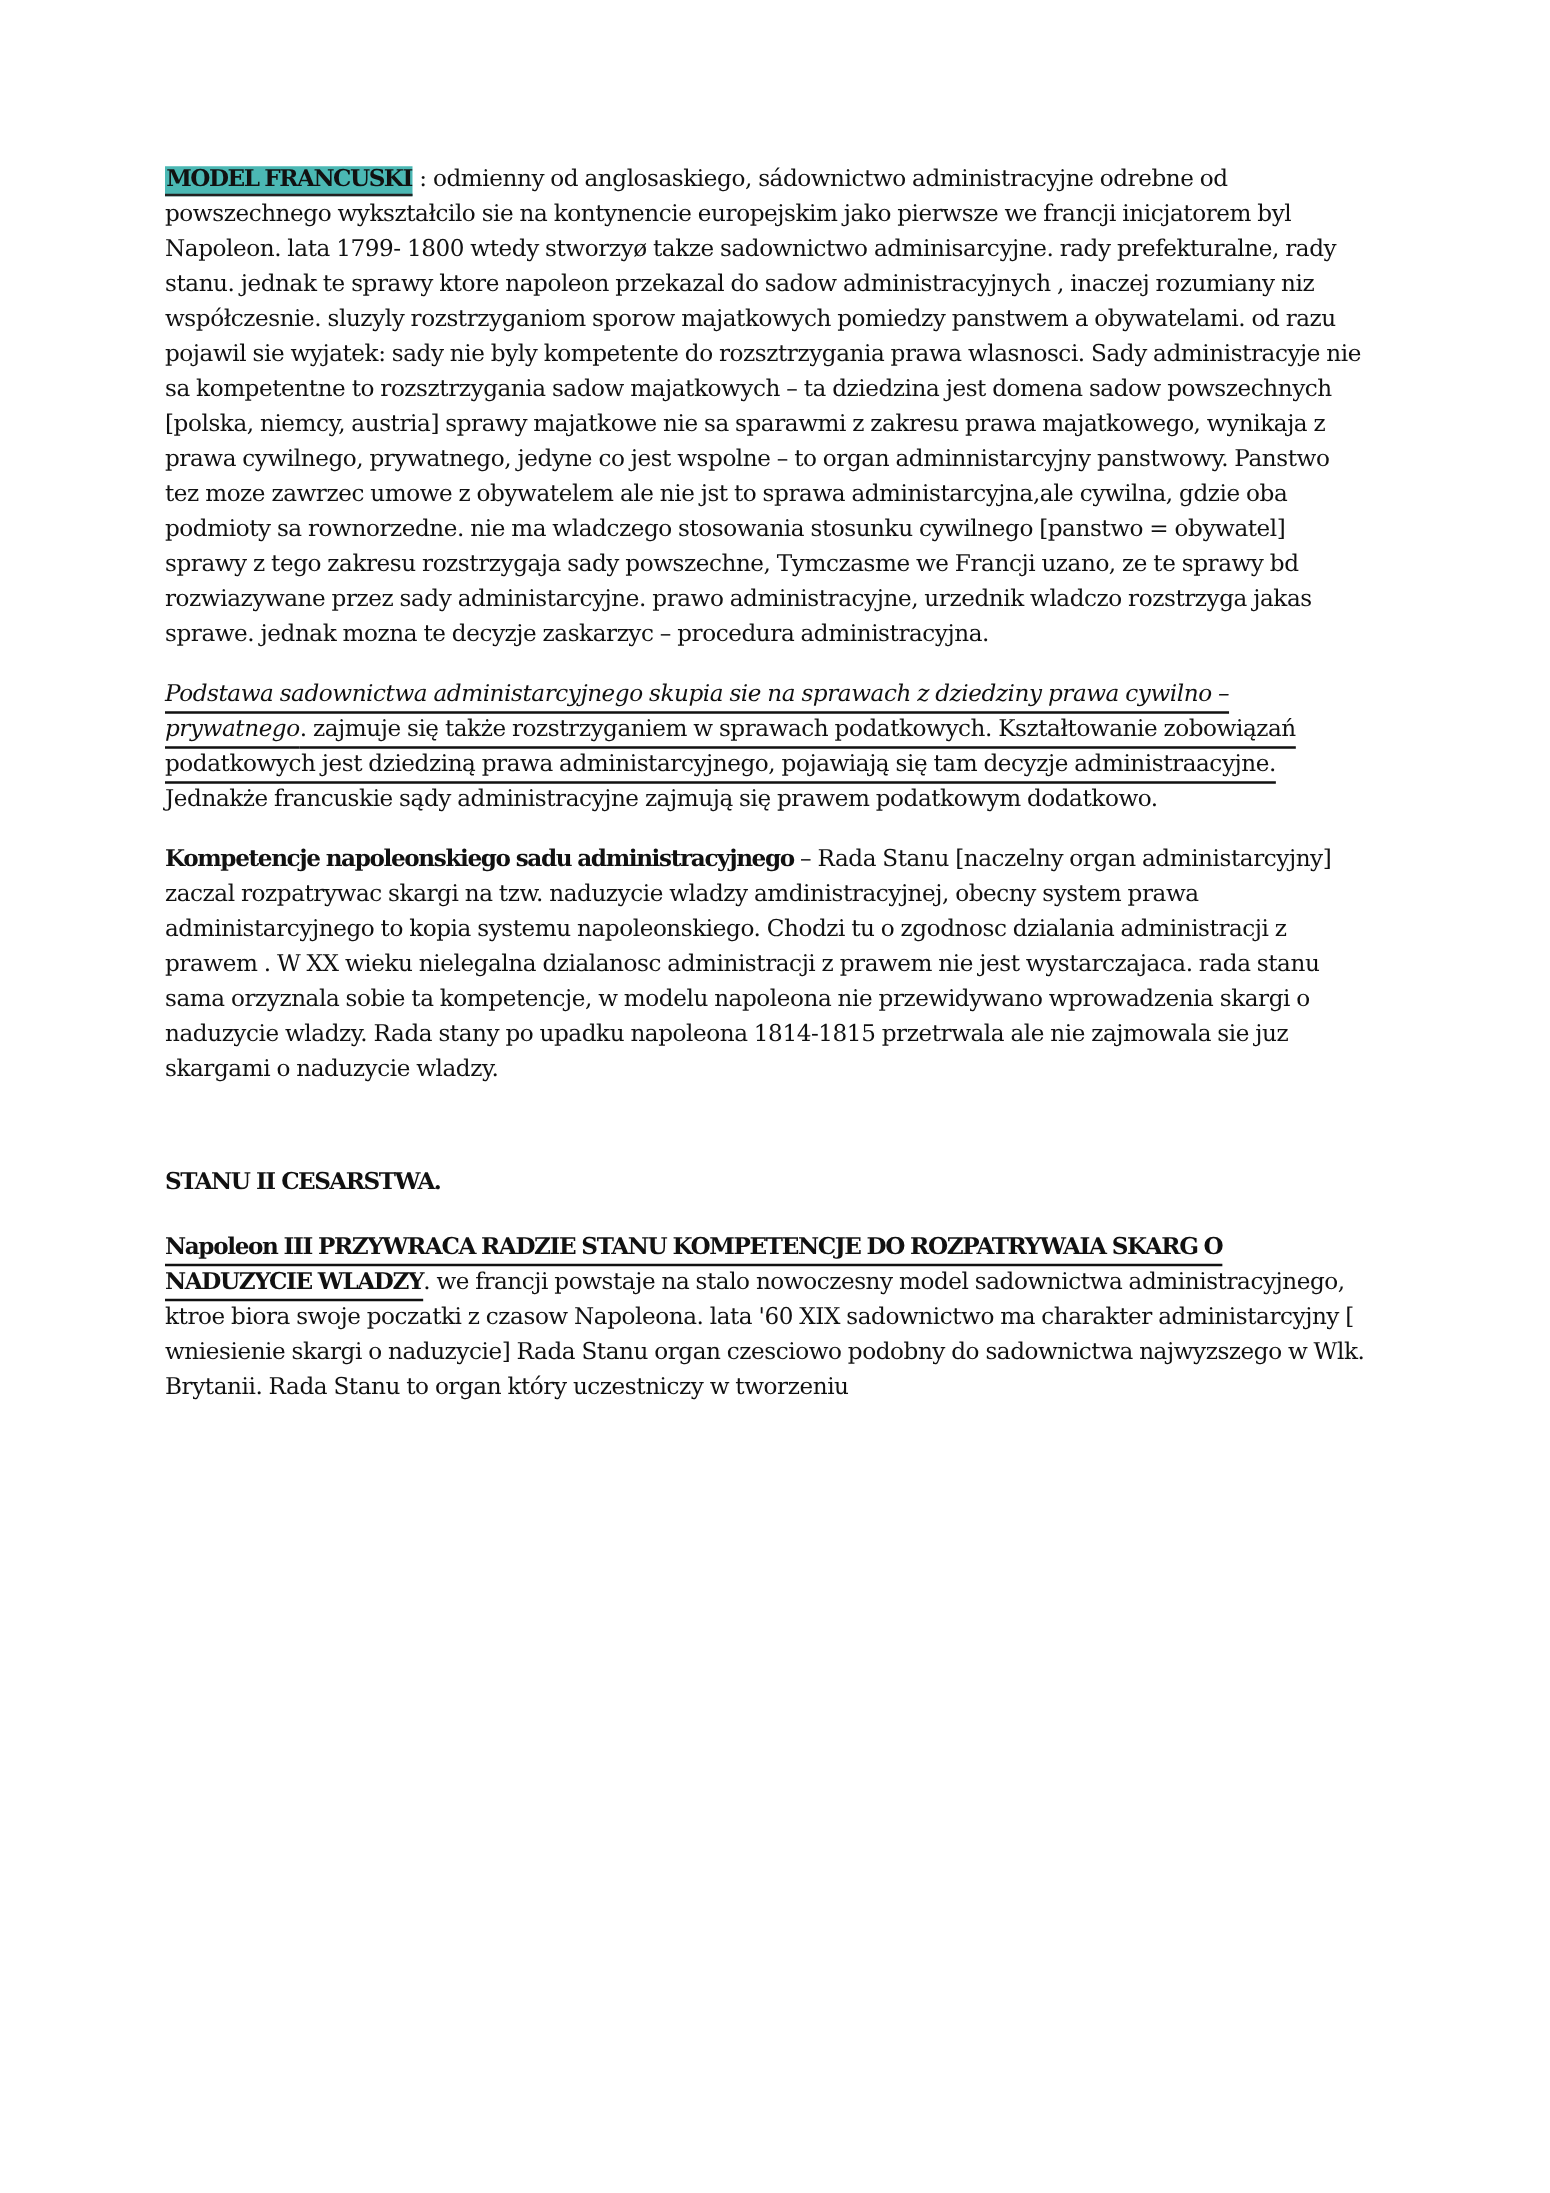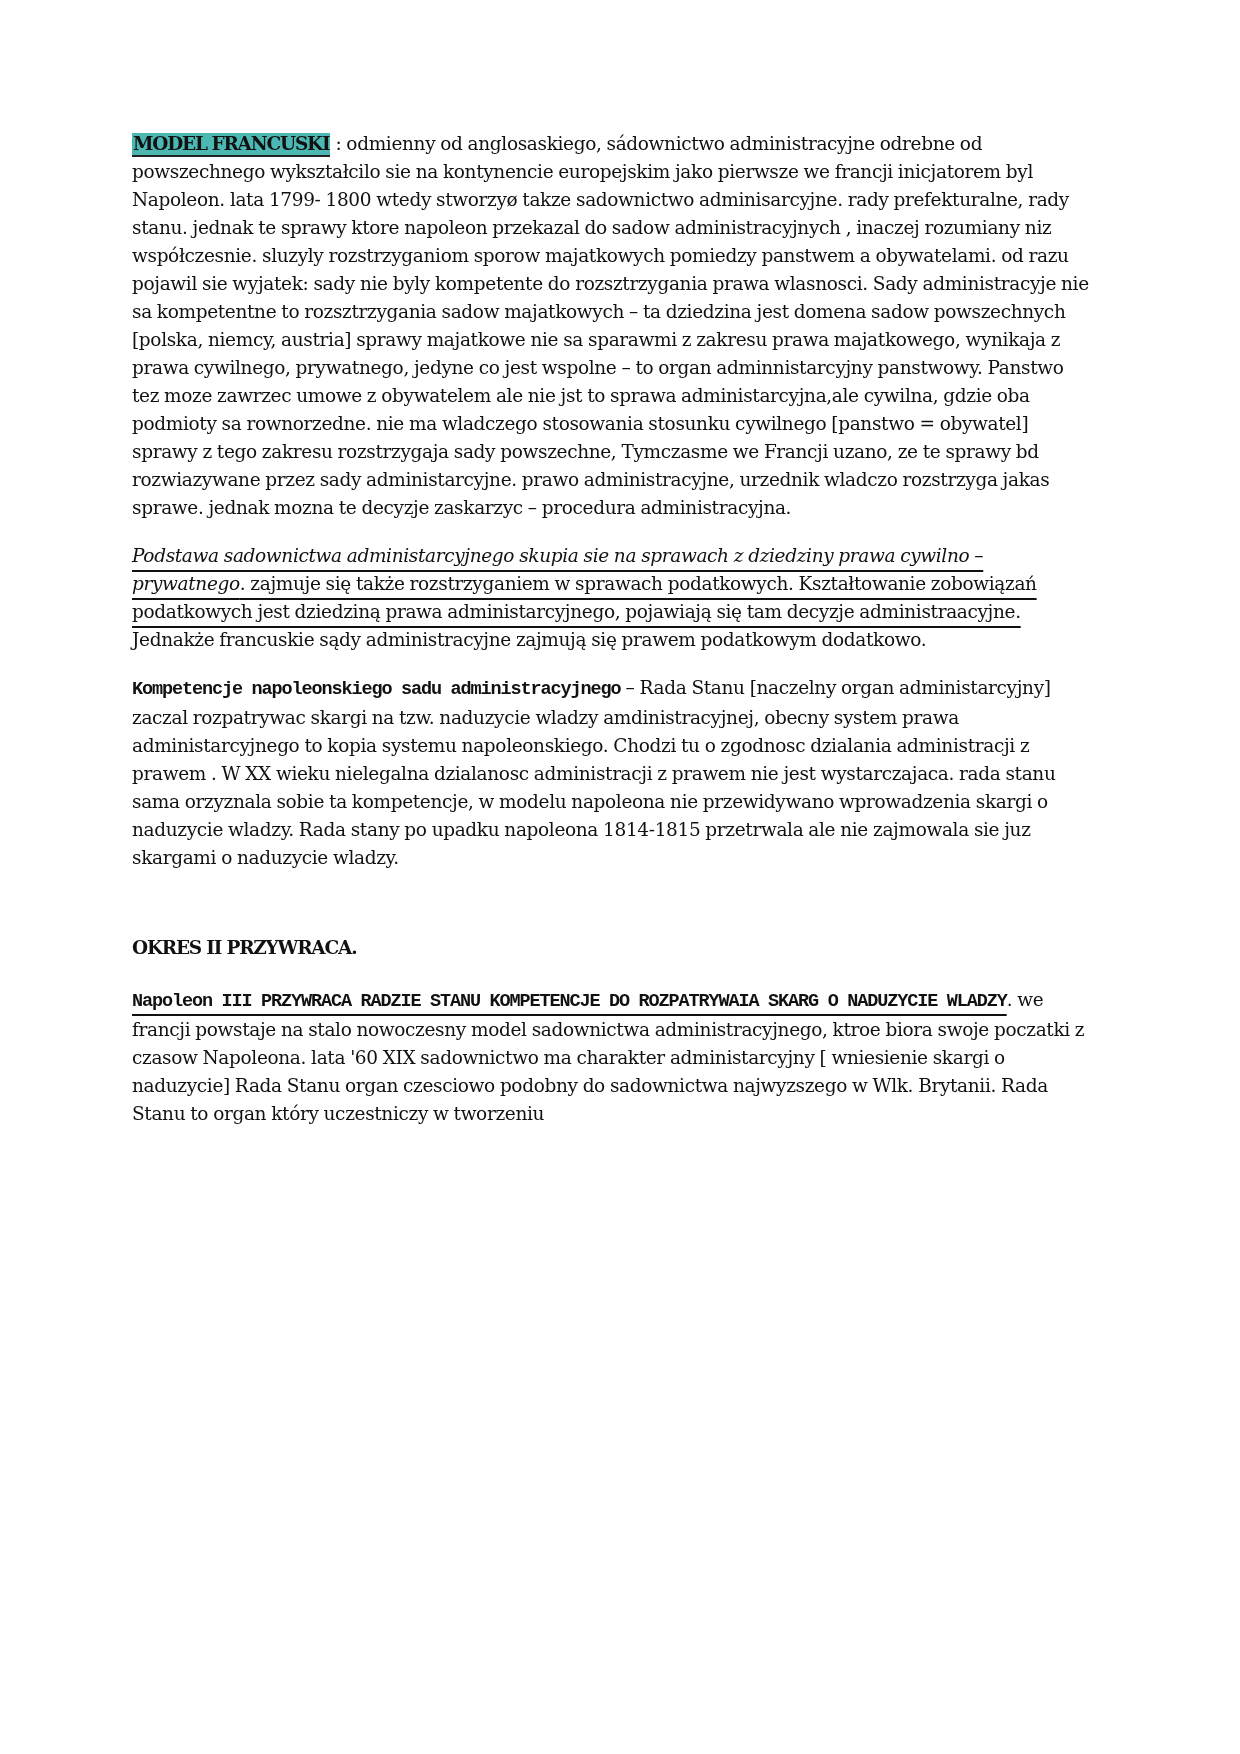--- a/index.html
+++ b/index.html
@@ -42,21 +42,20 @@
       text-decoration: underline;
       text-decoration-thickness: 2px;
       text-underline-offset: 8px;
     }
     .ital {
       font-style: italic;
     }
     .bold {
       font-weight: bold;
       letter-spacing: -1.1px;
-      font-family: Liberation Mono, monospace;
     }
     .spacer-lg {
       height: 58px;
     }
     .heading {
       margin: 0;
       font-size: 18.5px;
       line-height: 36px;
       font-weight: bold;
       letter-spacing: -1.2px;
@@ -74,19 +73,19 @@
   <p class="para">
     <span class="ul-block ital">Podstawa sadownictwa administarcyjnego skupia sie na sprawach z dziedziny prawa cywilno – prywatnego</span><span class="ul-block">. zajmuje się także rozstrzyganiem w sprawach podatkowych. Kształtowanie zobowiązań podatkowych jest dziedziną prawa administarcyjnego, pojawiają się tam decyzje administraacyjne.</span><span> Jednakże francuskie  sądy administracyjne zajmują się prawem podatkowym dodatkowo.</span>
   </p>
 
   <p class="para">
     <span class="bold">Kompetencje napoleonskiego sadu administracyjnego</span><span> – Rada Stanu [naczelny organ administarcyjny] zaczal rozpatrywac skargi na tzw. naduzycie wladzy amdinistracyjnej, obecny system prawa administarcyjnego to kopia systemu napoleonskiego. Chodzi tu o zgodnosc dzialania administracji z prawem . W XX wieku nielegalna dzialanosc administracji z prawem nie jest wystarczajaca. rada stanu sama orzyznala sobie ta kompetencje, w modelu napoleona nie przewidywano wprowadzenia skargi o naduzycie wladzy. Rada stany po upadku napoleona 1814-1815 przetrwala ale nie zajmowala sie juz skargami o naduzycie wladzy.</span>
   </p>
 
   <div class="spacer-lg"></div>
 
-  <p class="heading">OKRES II PRZYWRACA.</p>
+  <p class="heading">STANU II CESARSTWA.</p>
 
   <p class="para" style="margin-top:20px;">
     <span class="bold ul-block">Napoleon III PRZYWRACA RADZIE STANU KOMPETENCJE DO ROZPATRYWAIA SKARG O NADUZYCIE WLADZY</span><span>. we francji powstaje na stalo nowoczesny model sadownictwa administracyjnego, ktroe biora swoje poczatki z czasow Napoleona. lata '60 XIX sadownictwo ma charakter administarcyjny [ wniesienie skargi o naduzycie] Rada Stanu organ czesciowo podobny do sadownictwa najwyzszego w Wlk. Brytanii. Rada Stanu to organ który uczestniczy w tworzeniu</span>
   </p>
 
 </div>
 
 </body></html>

